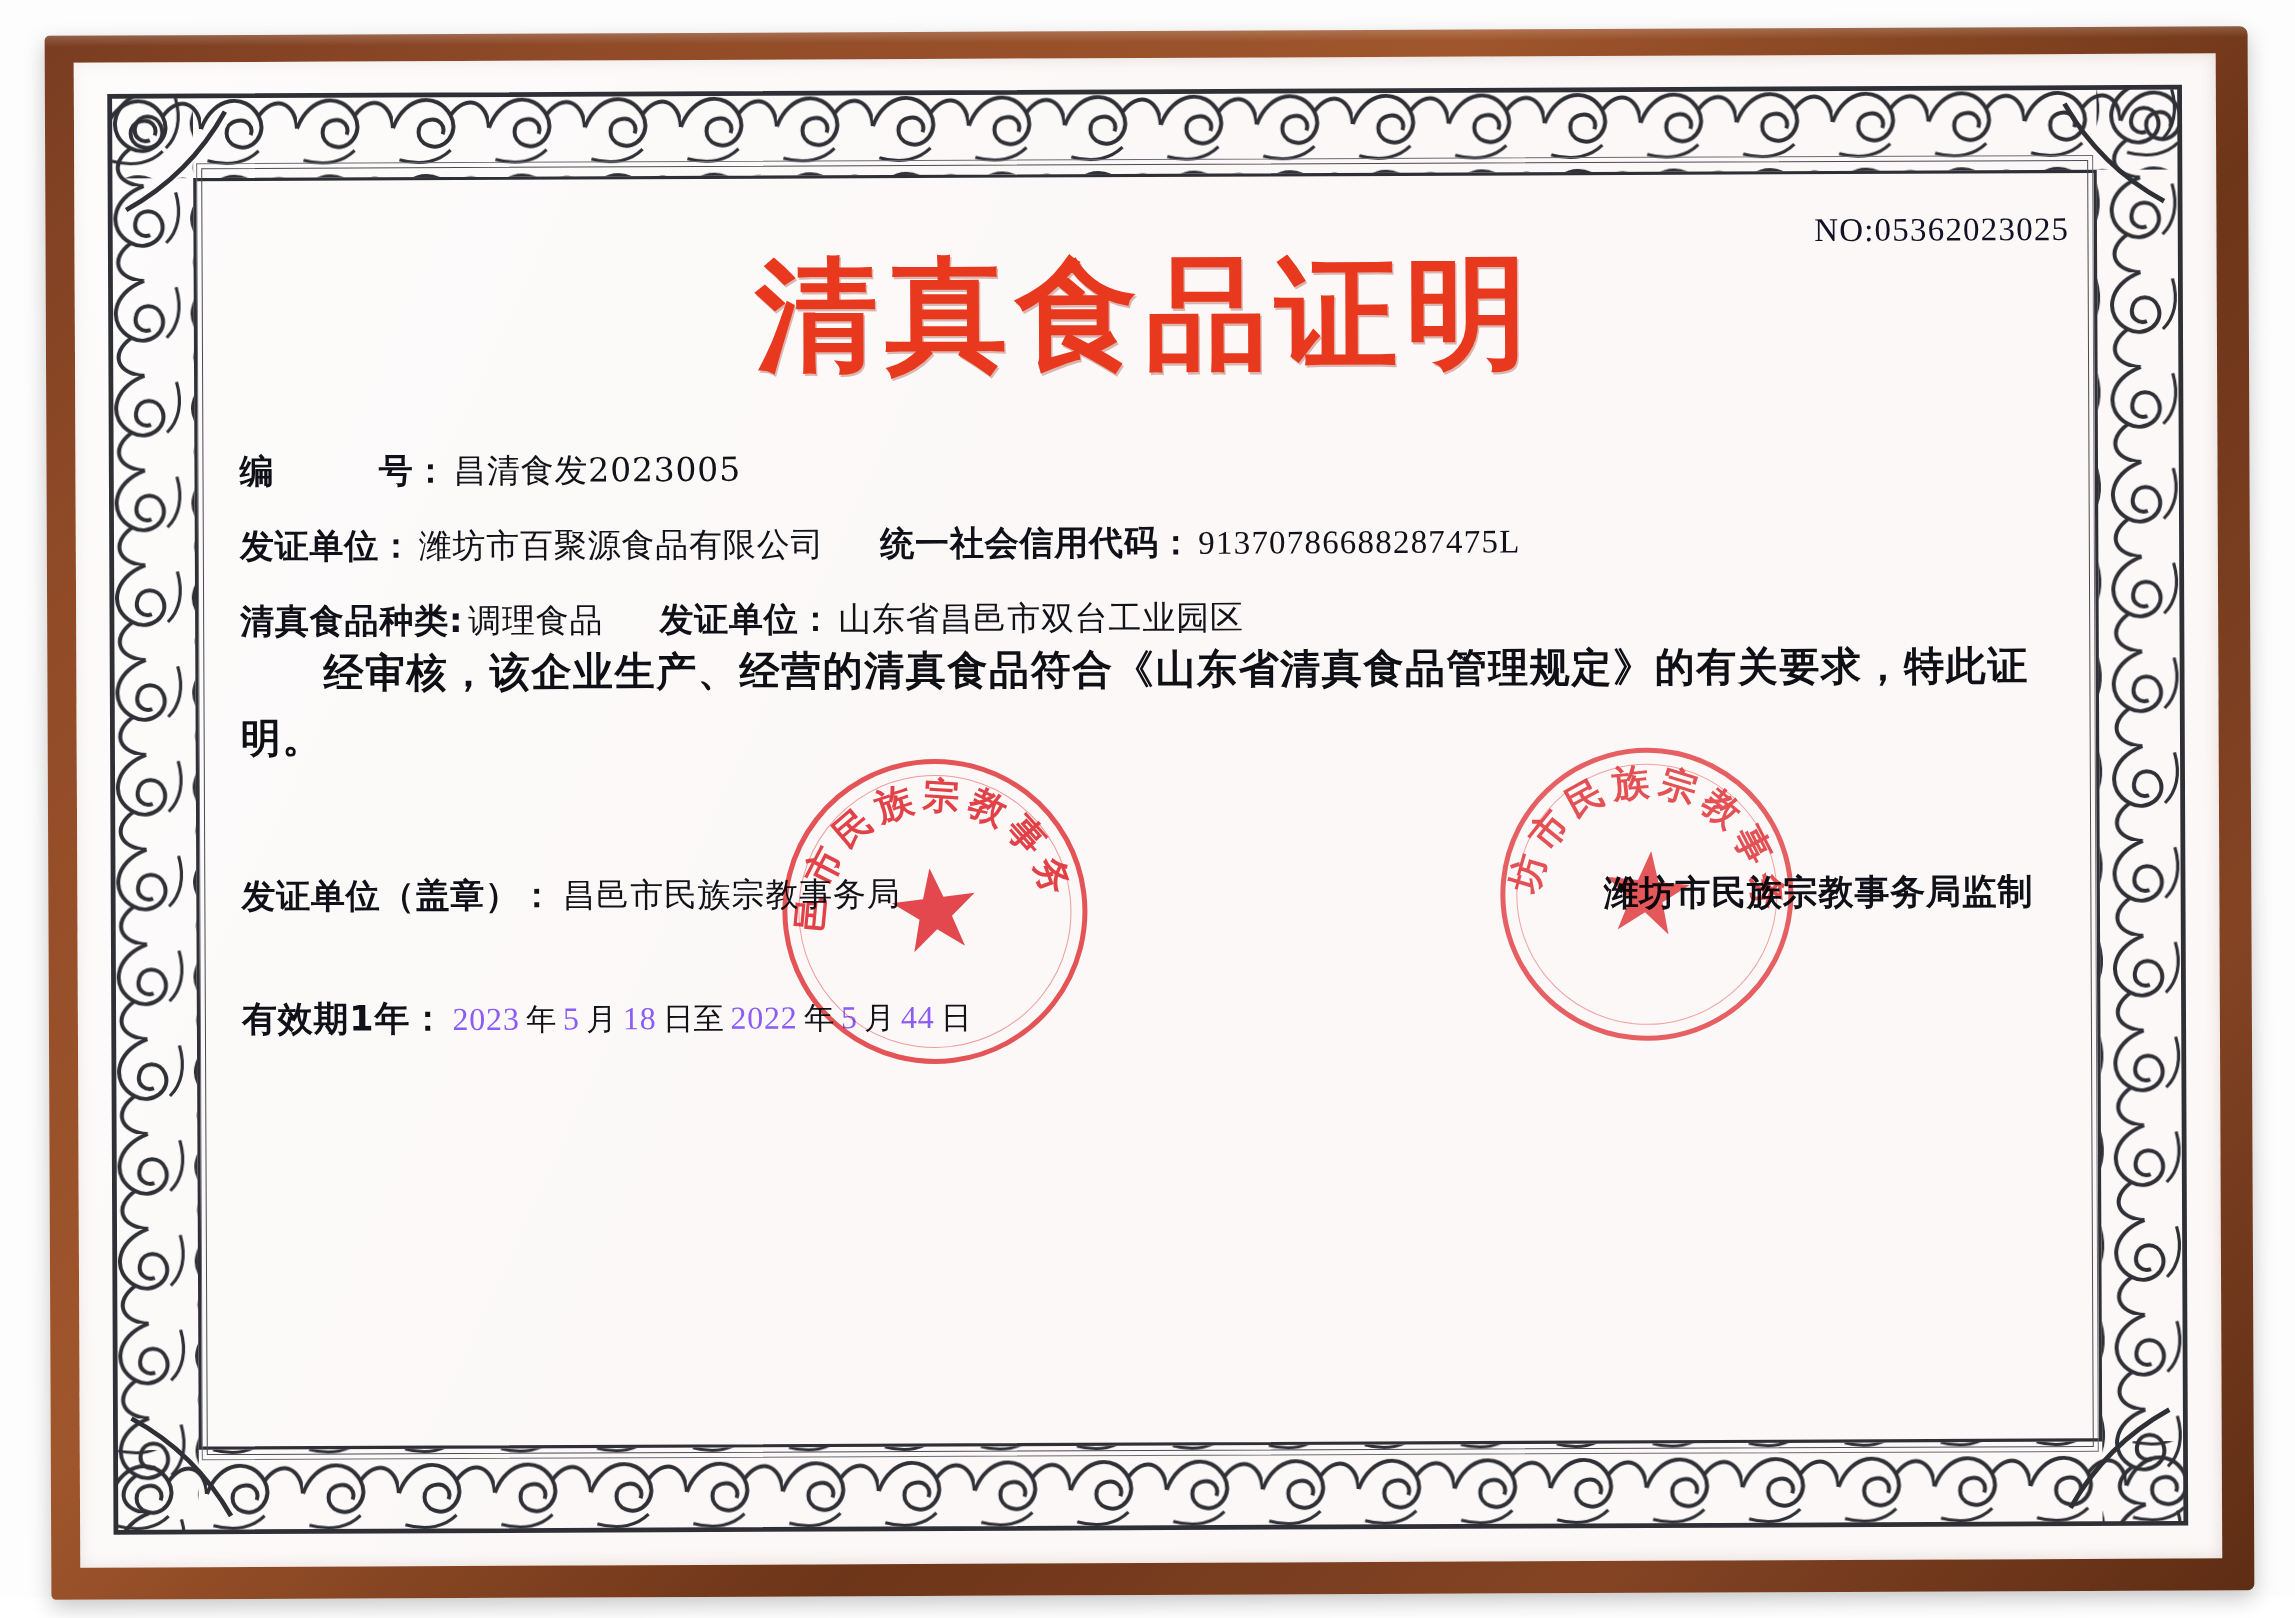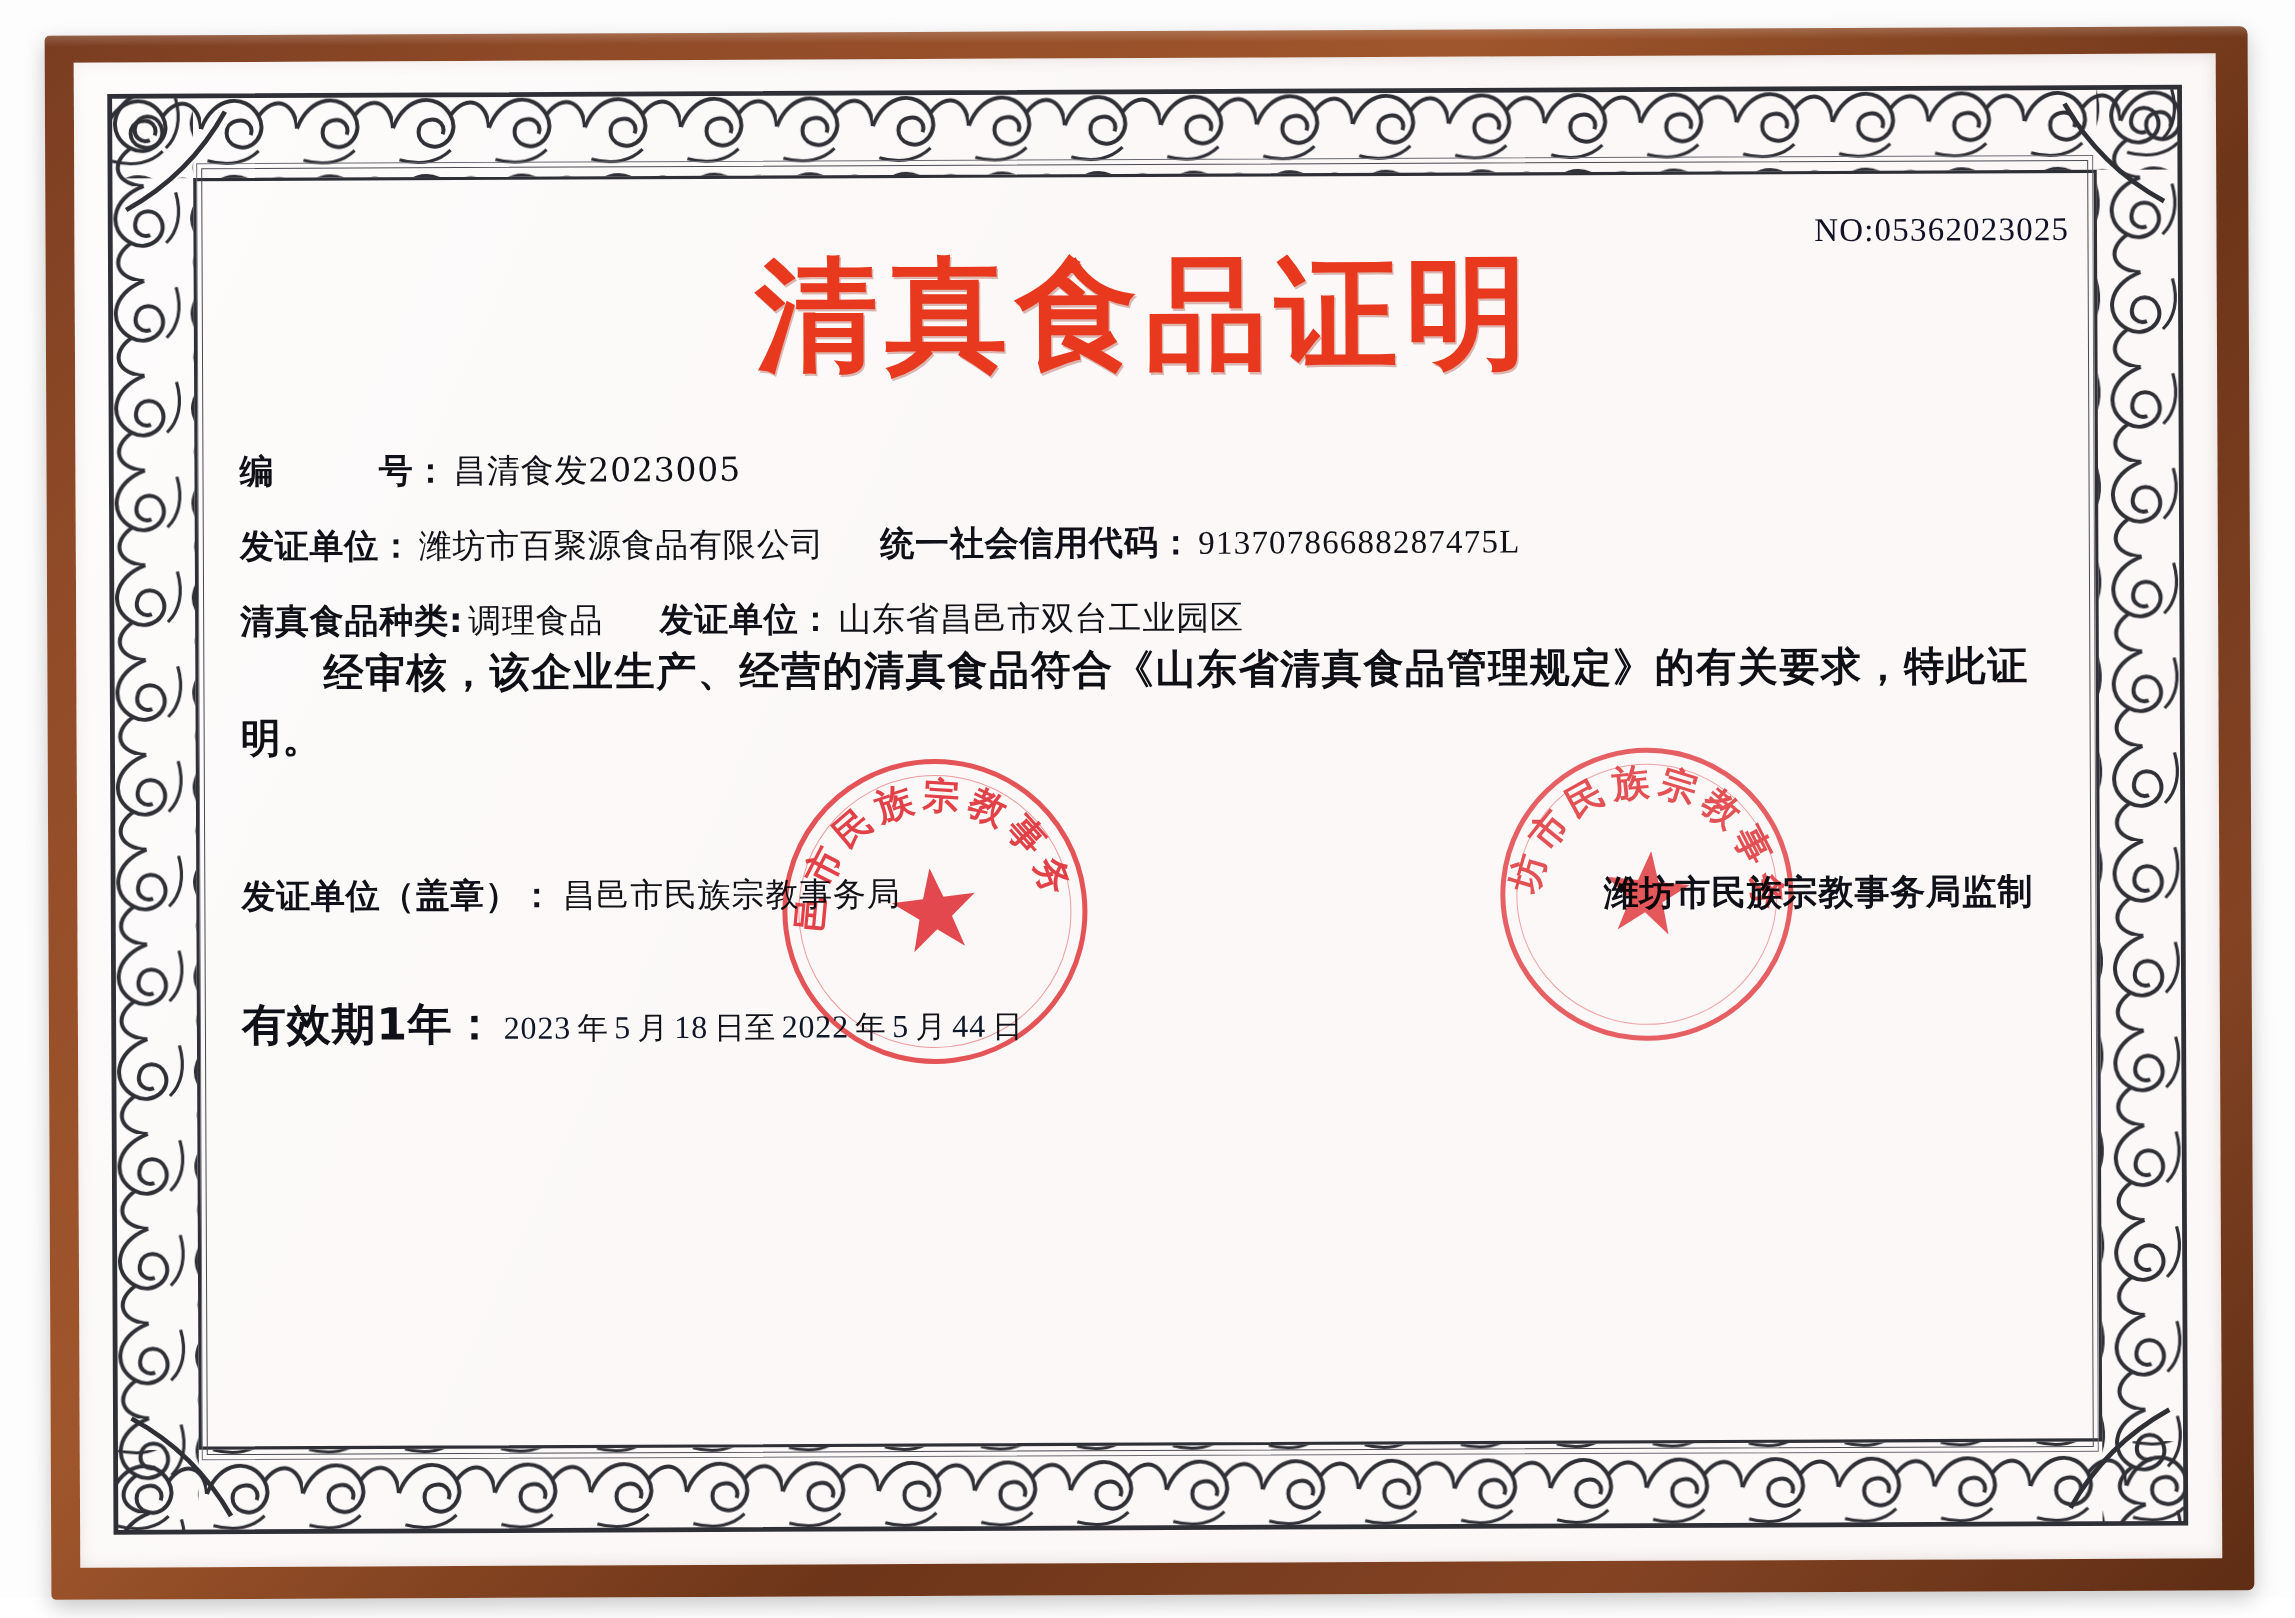--- a/index.html
+++ b/index.html
@@ -181,27 +181,27 @@
   }
 
   .validity-row {
     position: absolute;
     left: 21px;
     top: 812px;
     display: flex;
     align-items: baseline;
     white-space: nowrap;
   }
-  .validity-row .lbl { font-size: 44px; }
+  .validity-row .lbl { font-size: 35px; }
   .validity-row .seg {
     font-family: "Liberation Serif", serif;
     font-size: 32px;
     letter-spacing: 0.8px;
     margin-left: 6.4px;
-    color: #0f172a;
+    color: #8b5cf6;
   }
   .validity-row .cn {
     font-family: "DejaVu Sans", "Liberation Sans", sans-serif;
     font-size: 30.5px;
     margin-left: 6.4px;
     color: #121219;
   }
 
   
   .seal {

